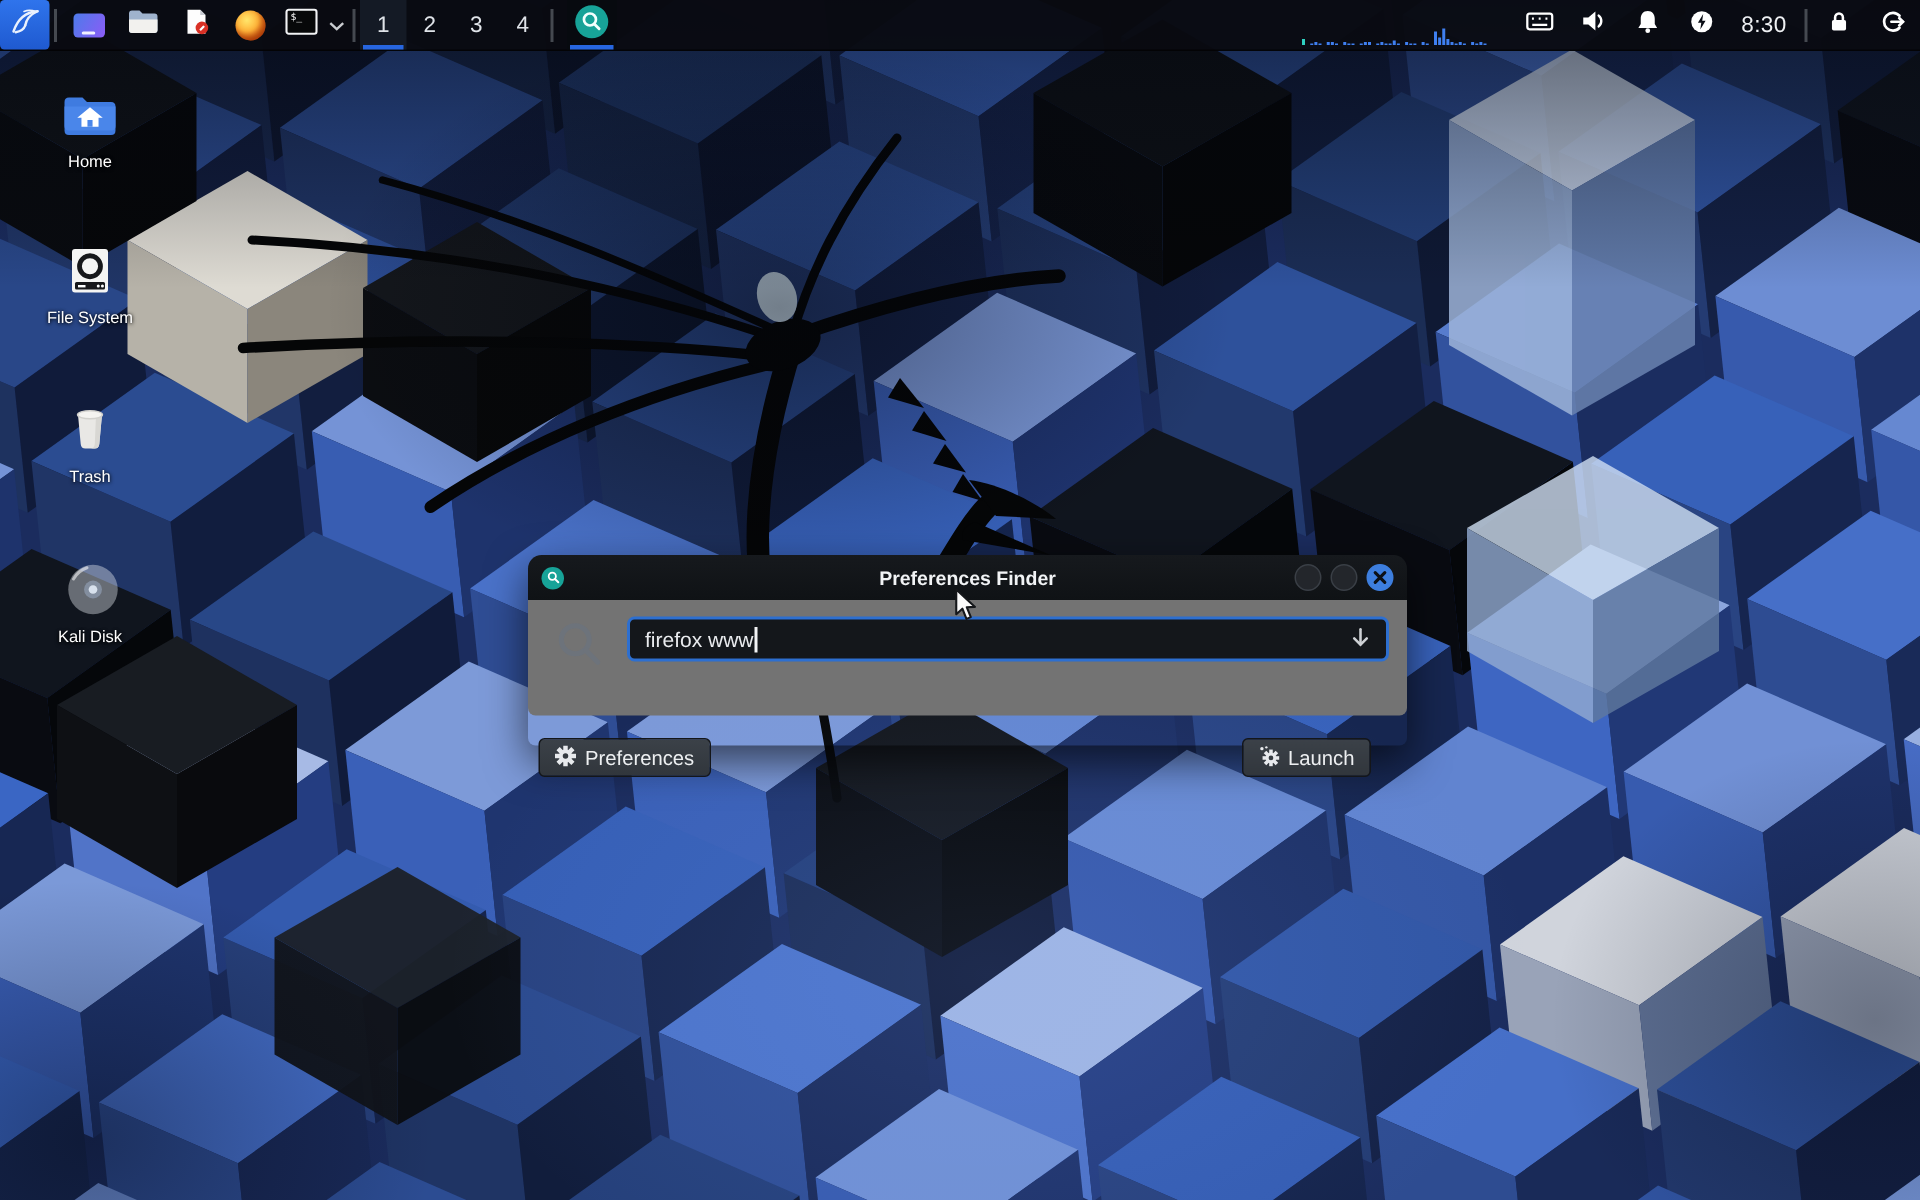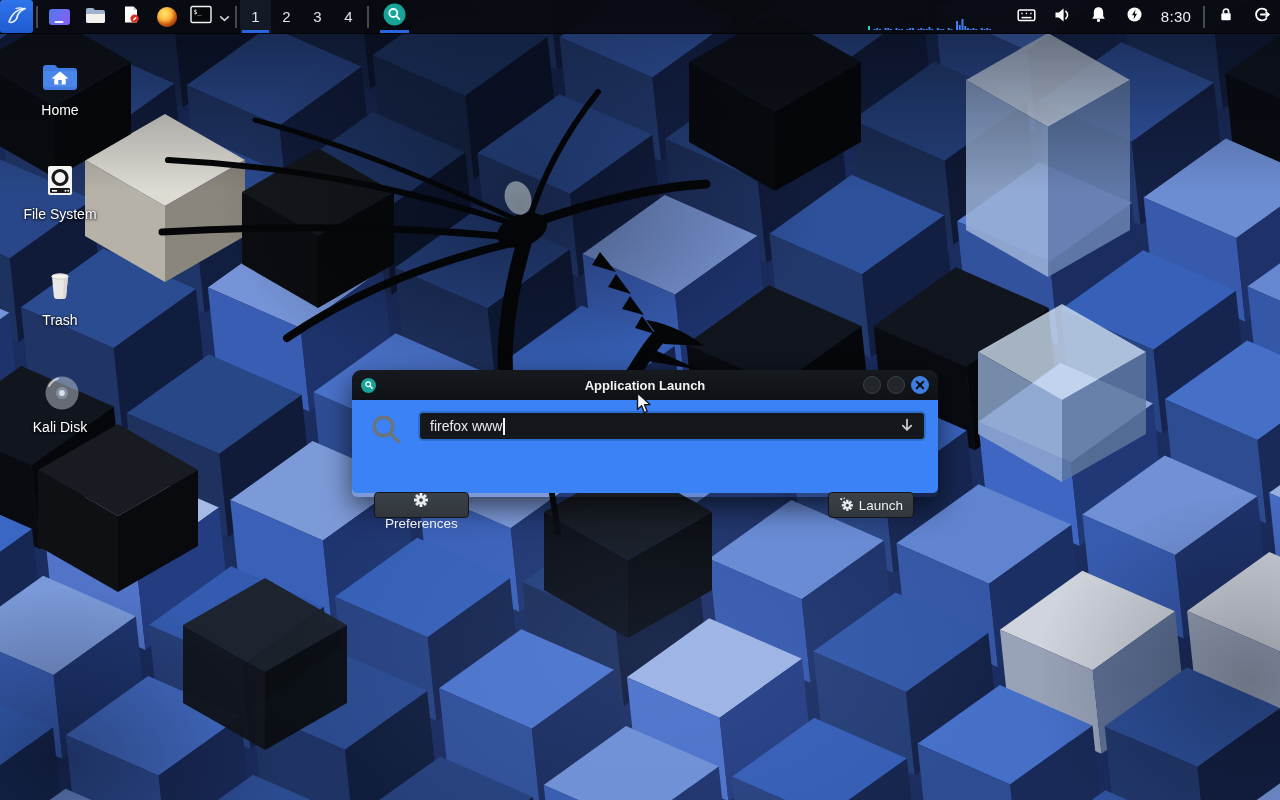--- a/index.html
+++ b/index.html
@@ -37,46 +37,46 @@
   .desktop-grad{width:21px;height:16px;border-radius:3px;
     background:linear-gradient(120deg,#4d7bea,#8b5cf6);position:relative;}
   .desktop-grad i{position:absolute;left:50%;bottom:2px;transform:translateX(-50%);
     width:9px;height:2px;background:rgba(255,255,255,.9);border-radius:1px;}
   .ffx{width:20px;height:20px;border-radius:50%;
     background:radial-gradient(circle at 38% 32%,#ffe66b,#ffb53a 40%,#f07619 66%,#d8480e 88%,#b5330a);
     box-shadow:inset -2px -3px 4px rgba(120,30,0,.55);}
   
   .dicon{position:absolute;left:0;width:120px;text-align:center;z-index:10;cursor:default;}
   .dicon .ic{display:block;margin:0 auto;width:40px;height:40px;}
-  .dicon .lbl{margin-top:5px;color:#fff;font-size:14px;
+  .dicon .lbl{margin-top:5px;color:#fff;font-size:11px;
     text-shadow:0 1px 3px rgba(0,0,0,.9),0 0 2px rgba(0,0,0,.7);}
   
   #dialog{position:absolute;left:352px;top:370px;width:586px;height:127px;z-index:30;
     border-radius:9px 9px 5px 5px;box-shadow:0 10px 28px rgba(0,0,0,.6);}
   .titlebar{height:30px;background:linear-gradient(180deg,#16191d,#0f1215);
     border-radius:9px 9px 0 0;display:flex;align-items:center;padding:0 9px;position:relative;}
   .title{position:absolute;left:0;right:0;text-align:center;color:#f1f3f5;
     font-size:13px;font-weight:bold;}
   .tb-ic{width:15px;height:15px;border-radius:50%;background:#17a398;
     display:flex;align-items:center;justify-content:center;z-index:1;}
   .controls{margin-left:auto;display:flex;gap:6px;z-index:1;}
   .wc{width:18px;height:18px;border-radius:50%;background:#23262b;border:1px solid #3a3f46;
     box-sizing:border-box;display:flex;align-items:center;justify-content:center;}
   .wc-close{background:#3d7ede;border-color:#3d7ede;}
-  .dlg-body{height:93px;background:#3b82f6;border-radius:0 0 5px 5px;position:relative;}
+  .dlg-body{height:77px;background:#737373;border-radius:0 0 5px 5px;position:relative;}
   .big-mag{position:absolute;left:18px;top:13px;}
   .search-field{position:absolute;left:66px;top:11px;width:508px;height:30px;box-sizing:border-box;
     background:#14171b;border:2px solid #2d6fd0;border-radius:5px;
     display:flex;align-items:center;padding:0 10px;color:#e9ebee;font-size:14px;}
   .caret{display:inline-block;width:1.5px;height:17px;background:#f2f3f5;margin-left:1px;vertical-align:-3px;}
   .fld-arrow{margin-left:auto;}
   .dlg-btn{position:absolute;top:92px;height:26px;display:flex;align-items:center;gap:6px;
     padding:0 10px;background:linear-gradient(180deg,#3b4148,#31363c);
     border:1px solid #141619;border-radius:4px;color:#edeff1;font-size:13.5px;box-sizing:border-box;}
-  .btn-prefs{left:22px;flex-direction:column;}
+  .btn-prefs{left:7px;}
   .btn-launch{right:24px;}
   
   #cursor{position:absolute;left:636px;top:392px;z-index:60;pointer-events:none;}
 </style>
 </head>
 <body>
 
 <div id="stage">
 
   <div id="wallpaper">
@@ -890,21 +890,21 @@
 
 
   <div id="dialog">
     <div class="titlebar">
       <span class="tb-ic">
         <svg width="10" height="10" viewBox="0 0 10 10">
           <circle cx="4.2" cy="4.2" r="2.4" fill="none" stroke="#fff" stroke-width="1.2"></circle>
           <line x1="6" y1="6" x2="8.2" y2="8.2" stroke="#fff" stroke-width="1.3" stroke-linecap="round"></line>
         </svg>
       </span>
-      <span class="title">Application Launch</span>
+      <span class="title">Preferences Finder</span>
       <span class="controls">
         <span class="wc"></span>
         <span class="wc"></span>
         <span class="wc wc-close">
           <svg width="10" height="10" viewBox="0 0 10 10">
             <line x1="1.8" y1="1.8" x2="8.2" y2="8.2" stroke="#0c1016" stroke-width="2.1" stroke-linecap="round"></line>
             <line x1="8.2" y1="1.8" x2="1.8" y2="8.2" stroke="#0c1016" stroke-width="2.1" stroke-linecap="round"></line>
           </svg>
         </span>
       </span>

